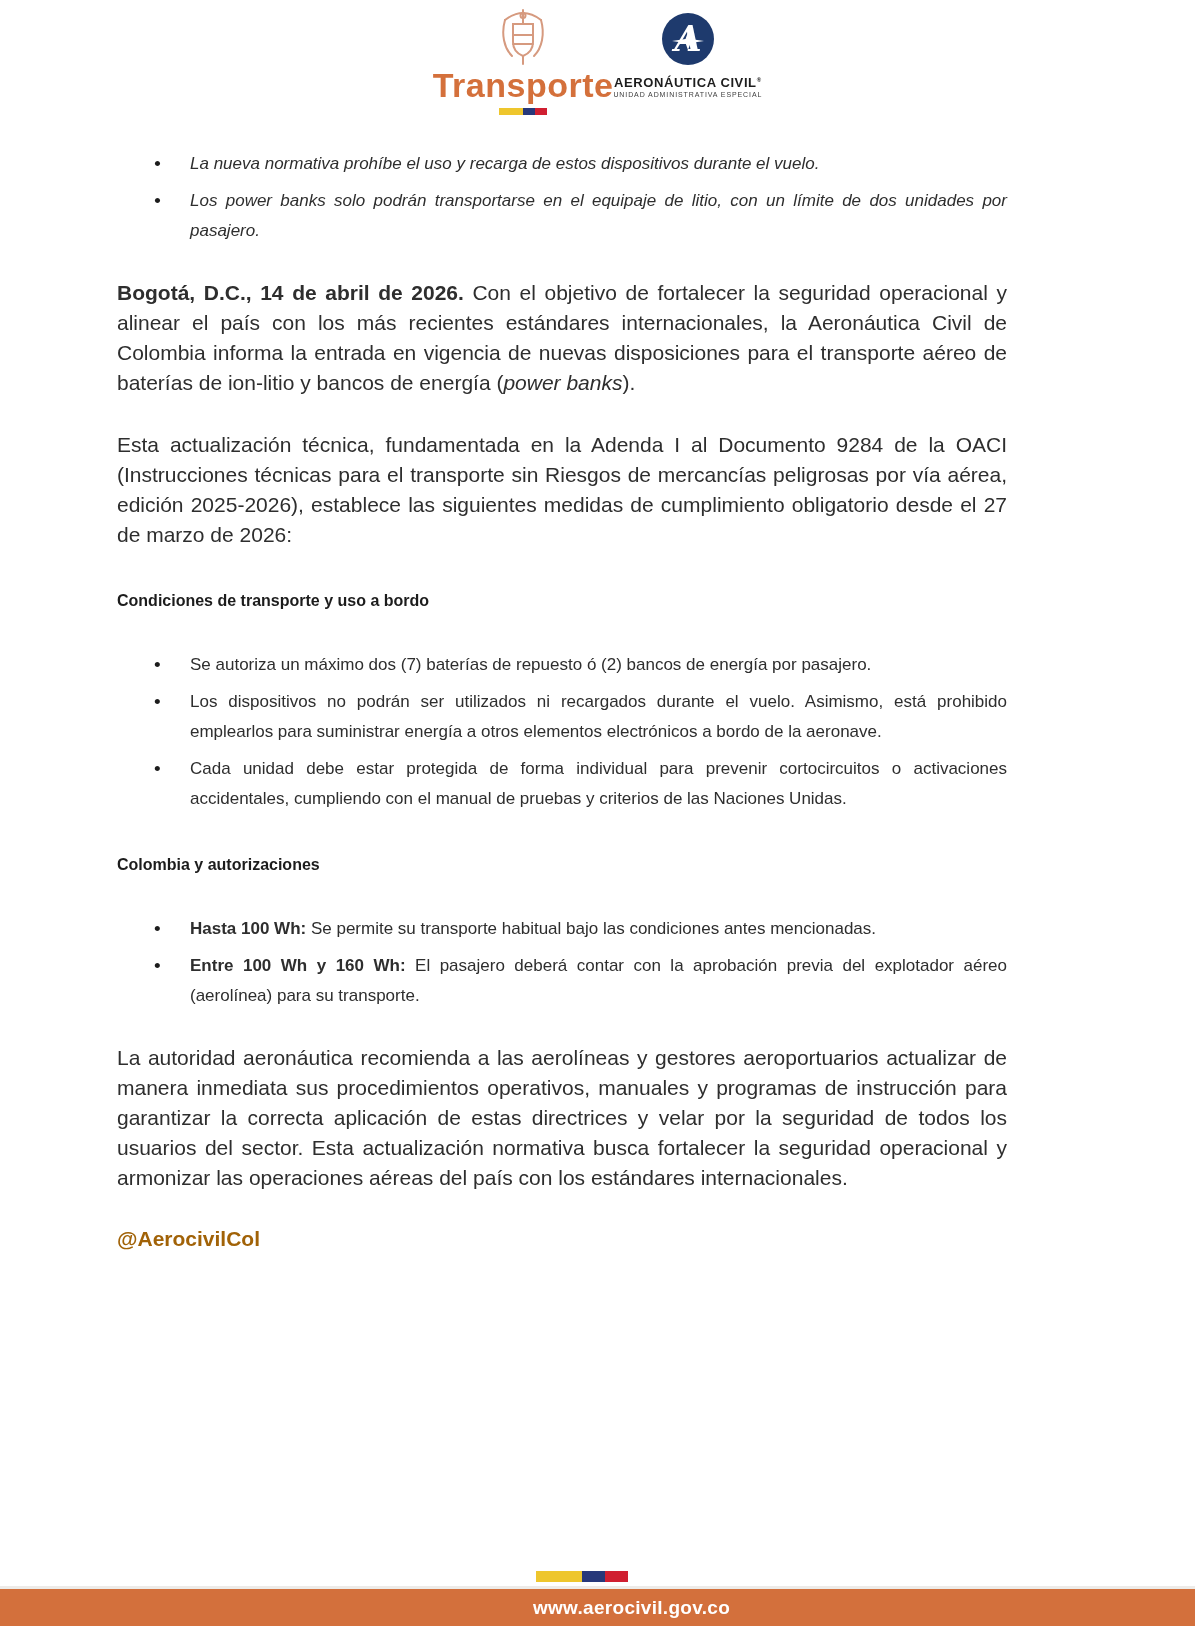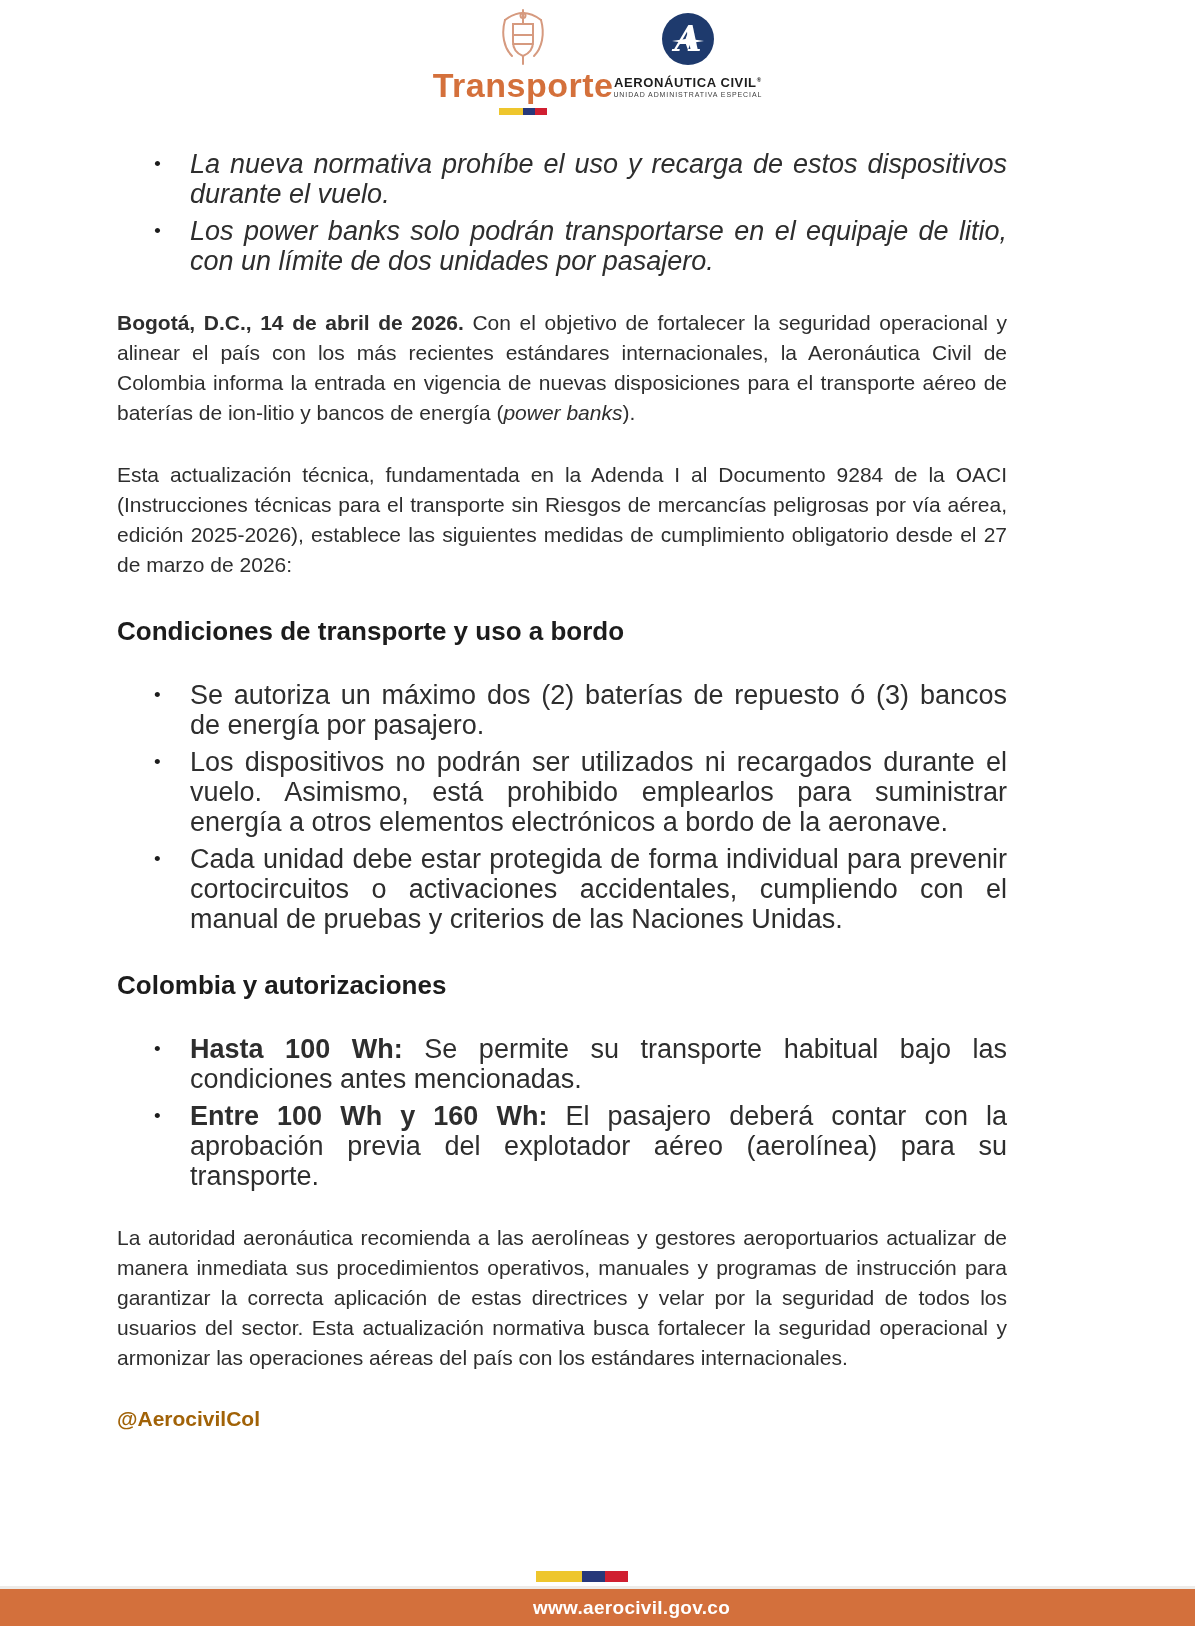--- a/index.html
+++ b/index.html
@@ -38,30 +38,30 @@
   .content{width:890px;margin:0 auto 0 117px;}
   .doc-title{
     margin:16px 0 0 0;text-align:center;
     font-size:21.5px;line-height:34px;font-weight:bold;color:#1c1c1c;
   }
   p.body{
     margin:32px 0 0 0;font-size:21px;line-height:30px;text-align:justify;
   }
   ul.bullets{margin:34px 0 0 0;padding:0 0 0 73px;list-style:none;}
   ul.bullets li{
-    position:relative;font-size:27px;line-height:30px;text-align:justify;
+    position:relative;font-size:17px;line-height:30px;text-align:justify;
     margin-bottom:7px;
   }
   ul.bullets li::before{
     content:"\2022";position:absolute;left:-36px;top:0;
     font-size:19px;color:#1c1c1c;
   }
   ul.italic li{font-style:italic;}
   h2.section{
-    margin:36px 0 0 0;font-size:26px;line-height:30px;font-weight:bold;color:#1c1c1c;
+    margin:36px 0 0 0;font-size:16px;line-height:30px;font-weight:bold;color:#1c1c1c;
   }
   .handle{margin:34px 0 0 0;font-size:21px;font-weight:bold;color:#a16207;}
   
   .footer-flag{
     position:absolute;left:536px;bottom:44px;width:92px;height:11px;
   }
   .footer-shadow{
     position:absolute;left:0;bottom:37px;width:100%;height:3px;background:#edebe8;
   }
   .orange-bar{
@@ -119,21 +119,21 @@
       <li><span>Los power banks solo podrán transportarse en el equipaje de litio, con un límite de dos unidades por pasajero.</span></li>
     </ul>
 
     <p class="body"><strong>Bogotá, D.C., 14 de abril de 2026.</strong><span> Con el objetivo de fortalecer la seguridad operacional y alinear el país con los más recientes estándares internacionales, la Aeronáutica Civil de Colombia informa la entrada en vigencia de nuevas disposiciones para el transporte aéreo de baterías de ion-litio y bancos de energía (</span><em>power banks</em><span>).</span></p>
 
     <p class="body">Esta actualización técnica, fundamentada en la Adenda I al Documento 9284 de la OACI (Instrucciones técnicas para el transporte sin Riesgos de mercancías peligrosas por vía aérea, edición 2025-2026), establece las siguientes medidas de cumplimiento obligatorio desde el 27 de marzo de 2026:</p>
 
     <h2 class="section">Condiciones de transporte y uso a bordo</h2>
 
     <ul class="bullets">
-      <li><span>Se autoriza un máximo dos (2) baterías de repuesto ó (3) bancos de energía por pasajero.</span></li>
+      <li><span>Se autoriza un máximo dos (7) baterías de repuesto ó (2) bancos de energía por pasajero.</span></li>
       <li><span>Los dispositivos no podrán ser utilizados ni recargados durante el vuelo. Asimismo, está prohibido emplearlos para suministrar energía a otros elementos electrónicos a bordo de la aeronave.</span></li>
       <li><span>Cada unidad debe estar protegida de forma individual para prevenir cortocircuitos o activaciones accidentales, cumpliendo con el manual de pruebas y criterios de las Naciones Unidas.</span></li>
     </ul>
 
     <h2 class="section">Colombia y autorizaciones</h2>
 
     <ul class="bullets">
       <li><strong>Hasta 100 Wh:</strong><span> Se permite su transporte habitual bajo las condiciones antes mencionadas.</span></li>
       <li><strong>Entre 100 Wh y 160 Wh:</strong><span> El pasajero deberá contar con la aprobación previa del explotador aéreo (aerolínea) para su transporte.</span></li>
     </ul>

